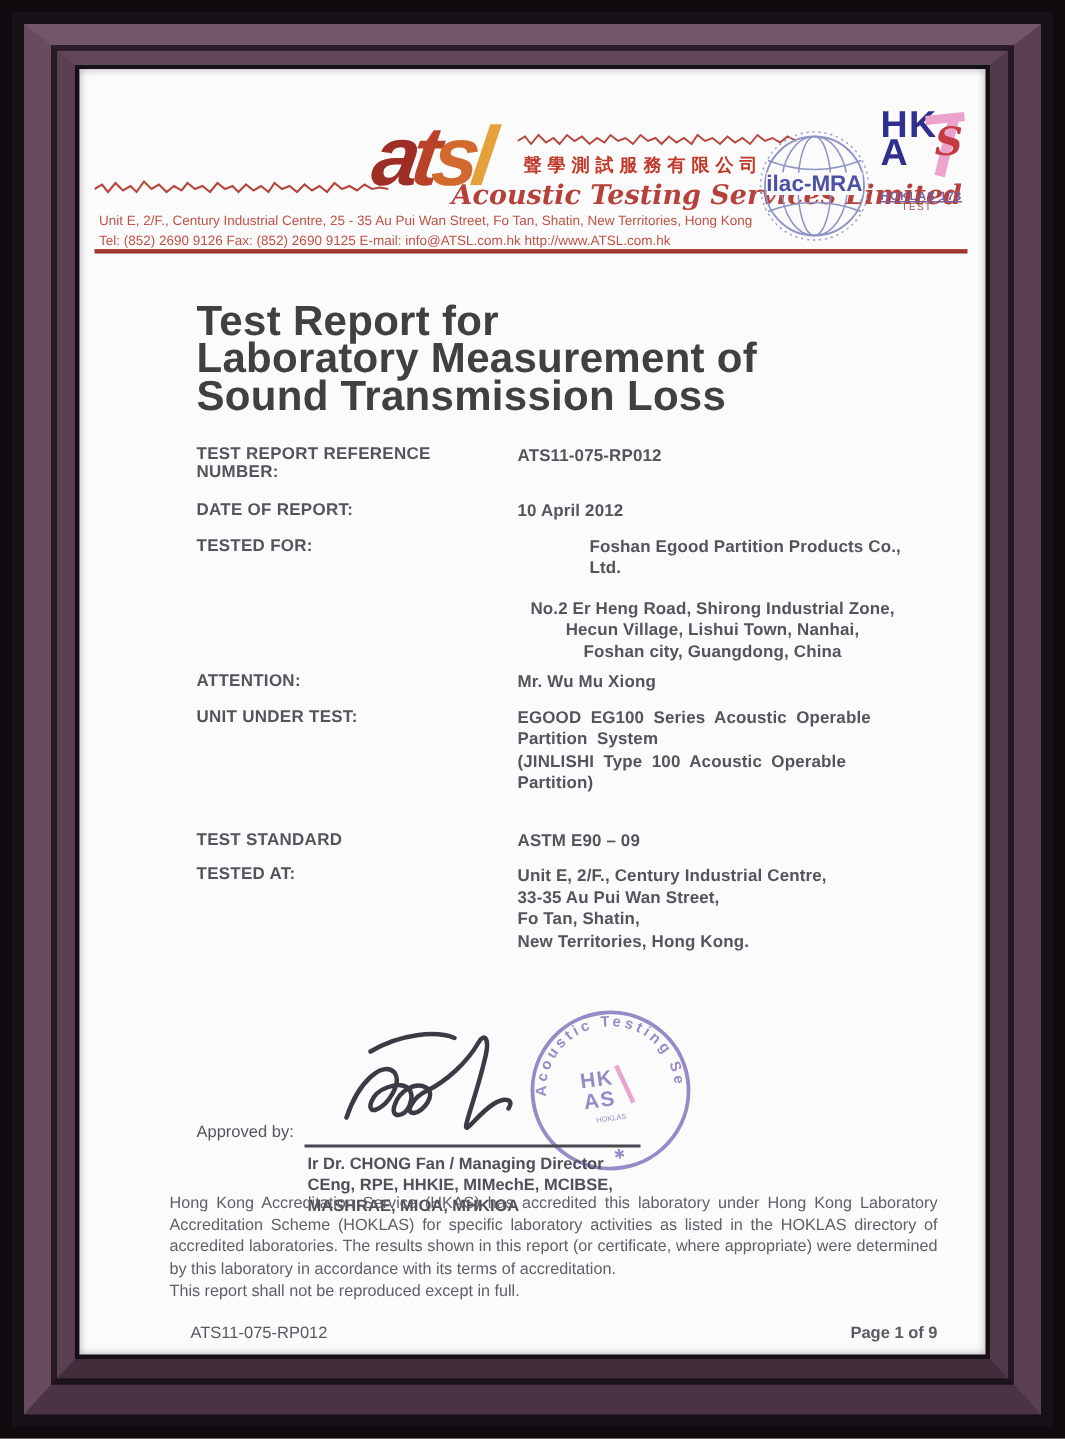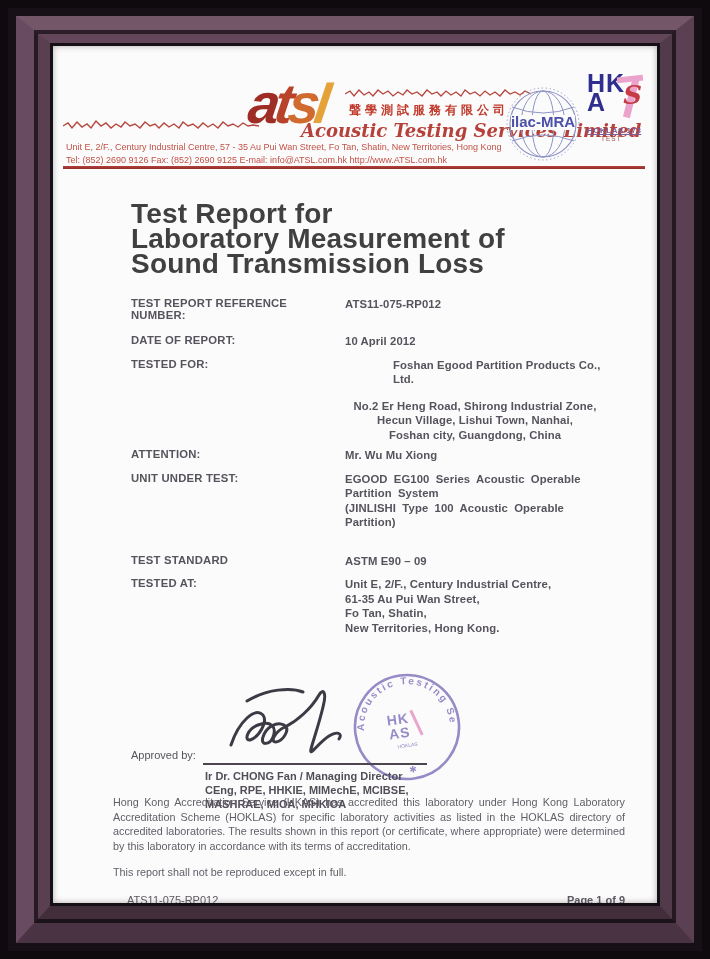--- a/index.html
+++ b/index.html
@@ -74,21 +74,21 @@
   .sig { position:absolute; left:88px; top:4px; }
   .sigline { position:absolute; left:72px; top:88px; width:224px;
              border-bottom:2px solid #4b4650; }
   .approved-by { position:absolute; left:0; top:74px; font-size:11px; font-weight:normal; }
   .signame { position:absolute; left:74px; top:94px; font-size:11px; font-weight:bold;
              line-height:14px; color:#514e58; white-space:pre-line; }
 
   
   .docfooter { position:absolute; left:60px; right:32px; top:749px; }
   .accred { font-size:10.8px; line-height:14.5px; color:#615e67; text-align:justify; }
-  .note { font-size:10.8px; color:#615e67; margin-top:13px; }
+  .note { font-size:10.8px; color:#615e67; margin-top:2px; }
   .pagerow { display:flex; justify-content:space-between; margin-top:16px;
              font-size:11px; color:#5b5861; }
   .pagerow .ref { padding-left:14px; font-weight:500; }
   .pagerow .pg { font-weight:bold; }
 </style>
 </head>
 <body>
 
 <div class="scene">
   <div class="band band1">
@@ -108,21 +108,21 @@
                 <div class="atsl">
                   <span>a</span><span>t</span><span>s</span><span>l</span>
                 </div>
 
                 <svg class="zig" style="left:292px; top:40px;" width="186" height="14" viewBox="0 0 186 14">
                   <polyline points="0,8 5,5 9,10 14,4 19,9 24,6 28,10 33,4 38,8 43,5 48,10 53,6 58,9 62,4 67,8 72,6 77,10 82,4 87,8 92,6 96,10 101,5 106,9 111,6 116,10 120,4 125,8 130,6 135,10 140,5 145,9 150,6 155,10 160,4 165,8 170,6 175,9 180,5 186,8" fill="none" stroke="#b5463d" stroke-width="1.3"></polyline>
                 </svg>
 
                 <div class="cjk">聲學測試服務有限公司</div>
                 <div class="script">Acoustic Testing Services Limited</div>
-                <div class="addr addr1">Unit E, 2/F., Century Industrial Centre, 57 - 35 Au Pui Wan Street, Fo Tan, Shatin, New Territories, Hong Kong</div>
+                <div class="addr addr1">Unit E, 2/F., Century Industrial Centre, 25 - 35 Au Pui Wan Street, Fo Tan, Shatin, New Territories, Hong Kong</div>
                 <div class="addr addr2">Tel: (852) 2690 9126     Fax: (852) 2690 9125     E-mail: info@ATSL.com.hk     http://www.ATSL.com.hk</div>
 
                 <svg class="ilac" width="76" height="84" viewBox="0 0 76 84">
                   <circle cx="38" cy="42" r="36" fill="none" stroke="#9aa0cc" stroke-width="1" stroke-dasharray="1.5,2.5"></circle>
                   <circle cx="38" cy="42" r="33" fill="none" stroke="#8e94c6" stroke-width="1.2"></circle>
                   <ellipse cx="38" cy="42" rx="11" ry="33" fill="none" stroke="#8e94c6" stroke-width="1"></ellipse>
                   <ellipse cx="38" cy="42" rx="22" ry="33" fill="none" stroke="#8e94c6" stroke-width="1"></ellipse>
                   <path d="M7,25 Q38,37 69,25" fill="none" stroke="#8e94c6" stroke-width="1"></path>
                   <path d="M7,59 Q38,47 69,59" fill="none" stroke="#8e94c6" stroke-width="1"></path>
                   <rect x="6" y="33" width="64" height="15" fill="#fcfbfb"></rect>
@@ -181,21 +181,21 @@
 (JINLISHI Type 100 Acoustic Operable
 Partition)</div>
                   </div>
                   <div class="frow mt24 mb9">
                     <div class="flabel">TEST STANDARD</div>
                     <div class="fvalue">ASTM E90 – 09</div>
                   </div>
                   <div class="frow">
                     <div class="flabel">TESTED AT:</div>
                     <div class="fvalue">Unit E, 2/F., Century Industrial Centre,
-61-35 Au Pui Wan Street,
+33-35 Au Pui Wan Street,
 Fo Tan, Shatin,
 New Territories, Hong Kong.</div>
                   </div>
                 </div>
 
                 <div class="approval">
 
                   <svg class="stamp" width="120" height="120" viewBox="0 0 120 120">
                     <g transform="rotate(-8 60 60)">
                       <circle cx="60" cy="60" r="52" fill="none" stroke="#8d7fc2" stroke-width="2.6"></circle>

